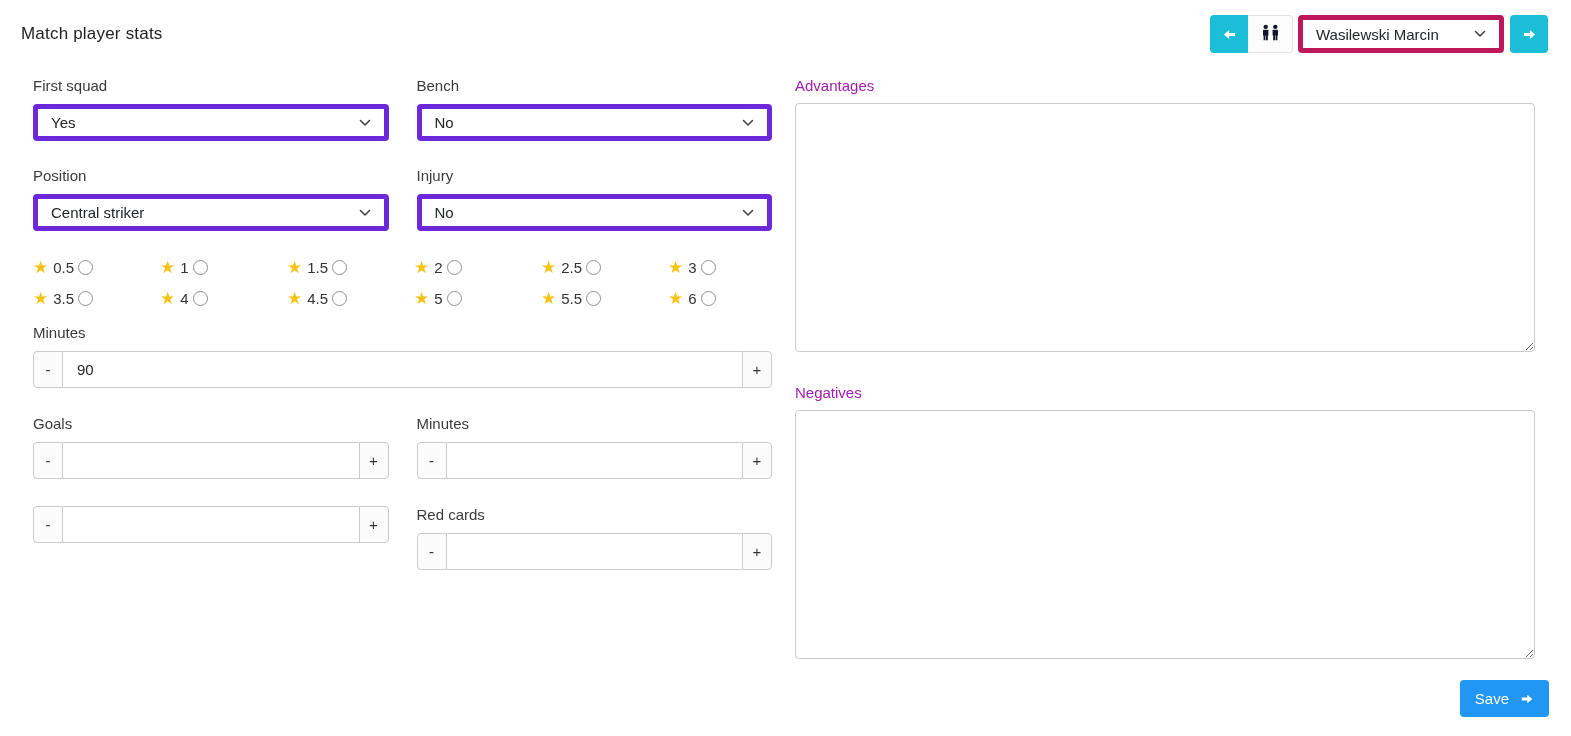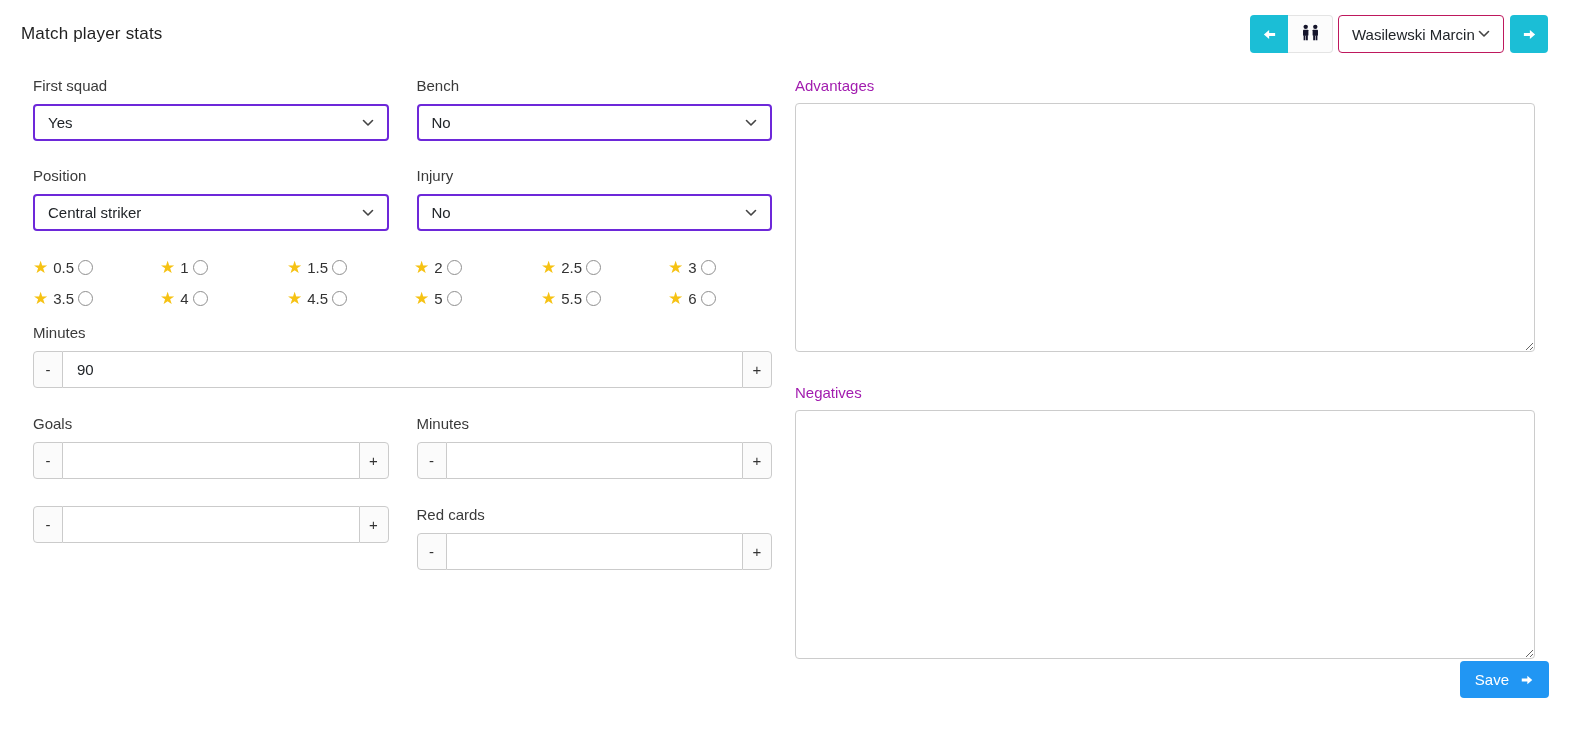--- a/index.html
+++ b/index.html
@@ -33,40 +33,40 @@
   .nav-btn.prev { border-radius: 4px 0 0 4px; }
   .nav-btn.next { border-radius: 4px; }
   .people-btn {
     width: 45px; background: #fcfcfc;
     border: 1px solid #e4e4e4; border-left: none;
     border-radius: 0 4px 4px 0;
     display: flex; align-items: center; justify-content: center;
     cursor: pointer; margin-right: 5px;
   }
   .player-select {
-    width: 166px; background: #fff;
-    border: 1px solid #be185d; border-radius: 4px;
+    width: 206px; background: #fff;
+    border: 5px solid #be185d; border-radius: 4px;
     display: flex; align-items: center; justify-content: space-between;
     padding: 0 13px; font-size: 15px; color: #212529;
     cursor: pointer; margin-right: 6px;
   }
 
   
   .left-col { position: absolute; left: 33px; top: 77px; width: 739px; }
   .right-col { position: absolute; left: 795px; top: 77px; width: 740px; }
 
   .field-row { display: flex; gap: 28px; margin-bottom: 26px; }
   .field { flex: 1; min-width: 0; }
   .field-label {
     display: block; font-size: 15px; color: #3a3a3a;
     line-height: 18px; margin-bottom: 9px;
   }
   .select-box {
     height: 37px; background: #fff;
-    border: 2px solid #6d28d9; border-radius: 4px;
+    border: 5px solid #6d28d9; border-radius: 4px;
     display: flex; align-items: center; justify-content: space-between;
     padding: 0 13px; font-size: 15px; color: #212529; cursor: pointer;
   }
   .chevron { display: flex; align-items: center; color: #444; }
 
   
   .rating-grid {
     display: grid; grid-template-columns: repeat(6, 127px);
     row-gap: 11px; margin: 22px 0 16px 0;
   }
@@ -99,21 +99,21 @@
   .ta-label { display: block; font-size: 15px; color: #a21caf; line-height: 18px; margin-bottom: 8px; }
   textarea.notes {
     width: 100%; height: 249px;
     border: 1px solid #ccc; border-radius: 4px;
     resize: both; font-family: "Liberation Sans", sans-serif;
     font-size: 15px; color: #212529; padding: 8px 12px; outline: none;
   }
 
   
   .save-btn {
-    position: absolute; top: 661px; right: 22px;
+    position: absolute; top: 680px; right: 22px;
     height: 37px; padding: 0 15px;
     background: #2196f3; color: #fff; border: none; border-radius: 4px;
     display: flex; align-items: center; gap: 11px;
     font-size: 15px; font-family: "Liberation Sans", sans-serif;
     cursor: pointer;
   }
 </style>
 </head>
 <body>
 

